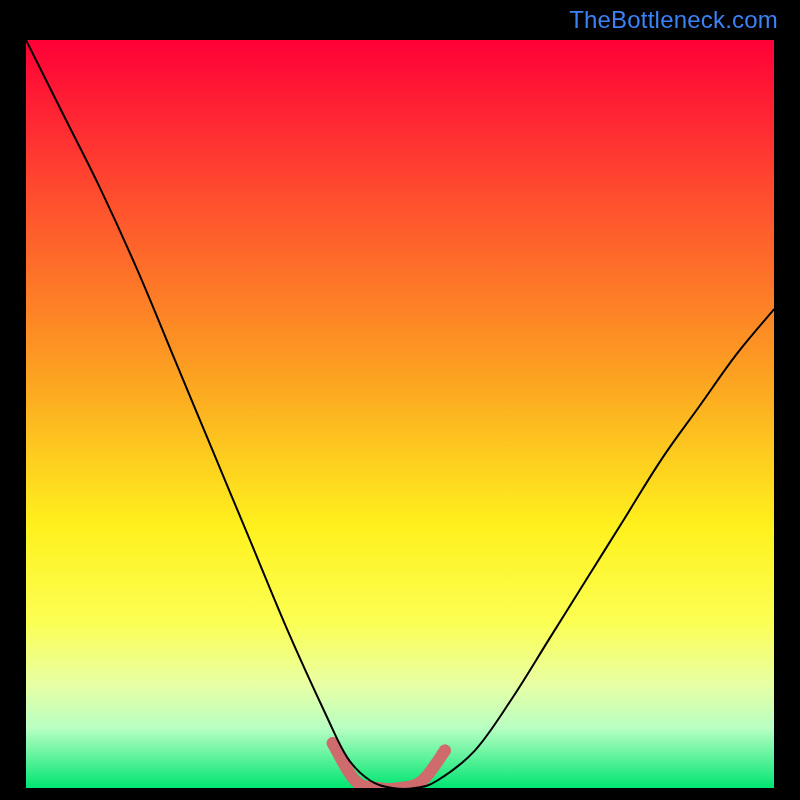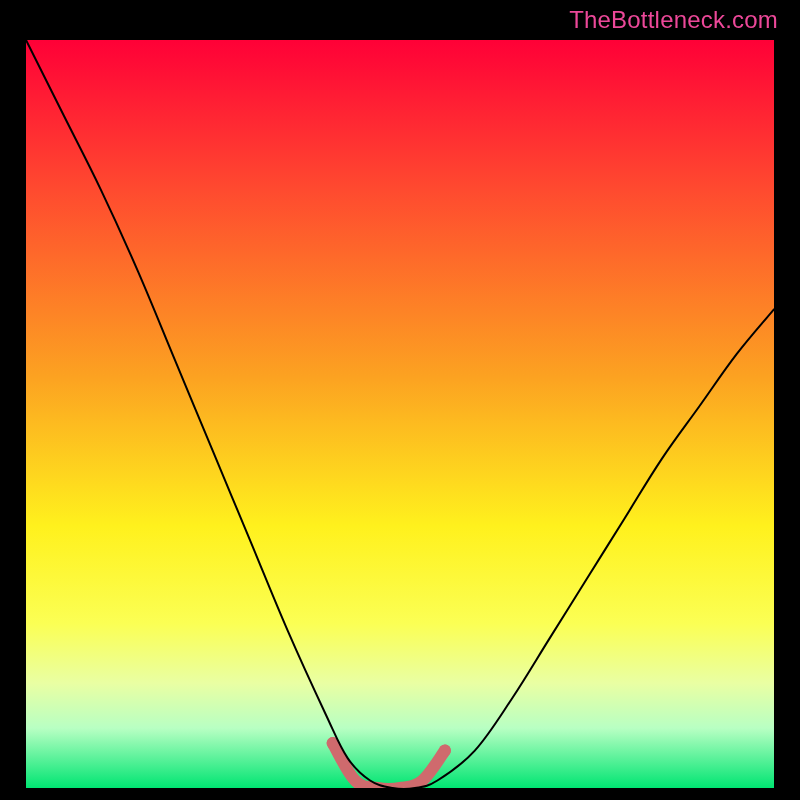--- a/index.html
+++ b/index.html
@@ -1,17 +1,17 @@
 <!DOCTYPE html>
 <html><head>
 <meta charset="utf-8">
 <style>
   html,body{margin:0;padding:0;width:800px;height:800px;background:#000;overflow:hidden}
   .frame{position:absolute;left:26px;top:40px;width:748px;height:748px;overflow:hidden}
-  .watermark{position:absolute;right:22px;top:6px;color:#ec4899;font:500 24px Arial,sans-serif;letter-spacing:.2px}
+  .watermark{position:absolute;right:22px;top:6px;color:#3b82f6;font:500 24px Arial,sans-serif;letter-spacing:.2px}
 </style>
 </head>
 <body>
 
 <div class="watermark">TheBottleneck.com</div>
 
 <div class="frame">
   <svg id="chart-svg" width="748" height="748" viewBox="0 0 748 748">
       <defs>
         <linearGradient id="bg" x1="0" y1="0" x2="0" y2="1">

